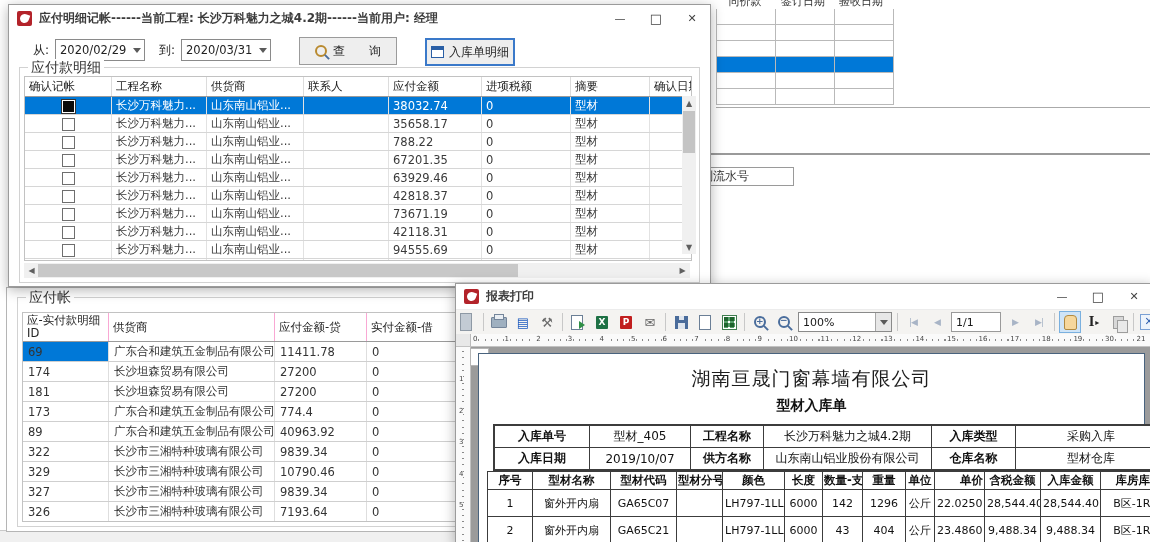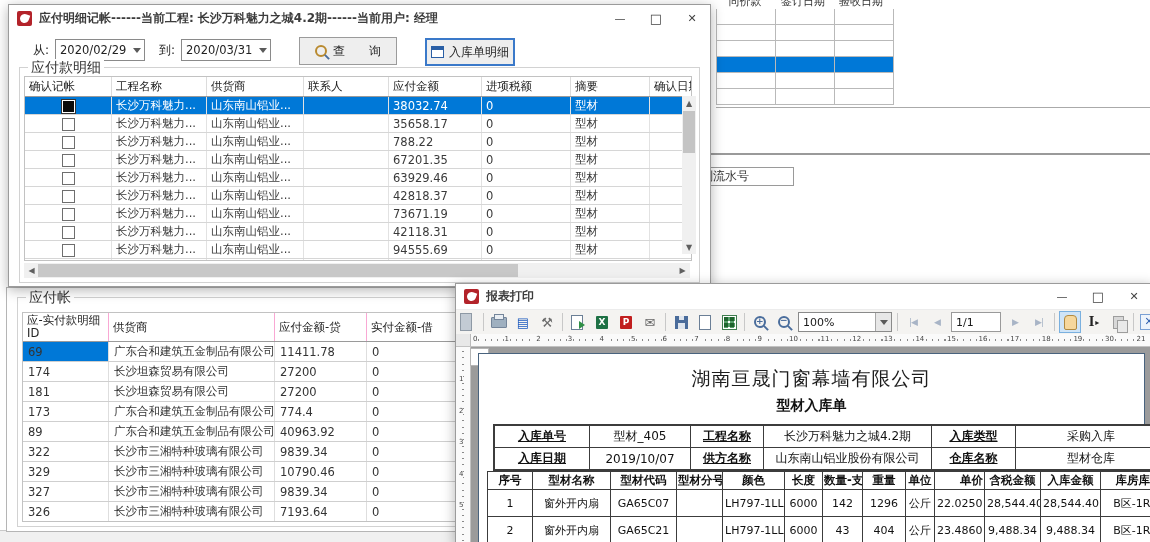--- a/index.html
+++ b/index.html
@@ -121,21 +121,21 @@
   .vruler:before{content:"";position:absolute;top:4px;bottom:0;left:6px;width:2px;
       background:repeating-linear-gradient(#8a8a8a 0 1px,transparent 1px 6.3px);}
   .vnum{position:absolute;left:3px;font-size:7px;color:#444;background:#fafafa;}
   .corner-box{position:absolute;left:14px;top:1px;width:17px;height:16px;background:#fff;border:1px solid #b5b5b5;}
   .page{position:absolute;left:22px;top:6px;width:665px;height:200px;background:#fff;border:1px solid #49637e;}
   .rpt-company{position:absolute;left:0;top:12px;width:100%;text-align:center;font-size:19px;color:#1c1c1c;font-weight:500;letter-spacing:1px;}
   .rpt-formtitle{position:absolute;left:0;top:43px;width:100%;text-align:center;font-size:14px;font-weight:bold;color:#111;}
   table.rpt{border-collapse:collapse;table-layout:fixed;position:absolute;background:#fff;}
   table.rpt td,table.rpt th{border:1px solid #3c3c3c;font-size:12px;text-align:center;padding:2px 2px;white-space:nowrap;overflow:hidden;color:#111;height:17px;}
   table.rpt-info{left:14px;top:70px;width:642px;border:2px solid #3c3c3c;}
-  table.rpt-info td.lbl{font-weight:bold;text-decoration:underline;}
+  table.rpt-info td.lbl{font-weight:bold;}
   table.rpt-detail{left:8px;top:117px;width:650px;border:1px solid #3c3c3c;}
   table.rpt-detail th{font-weight:bold;font-size:11.5px;height:14px;padding:1px 1px;}
   table.rpt-detail td{font-size:11px;height:22px;}
 </style>
 </head>
 <body>
 
 <div class="screen">
 
   <div class="back-win">

